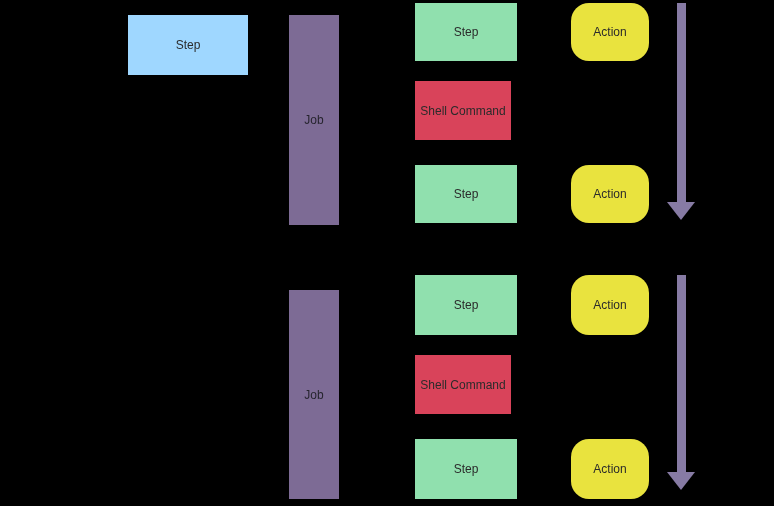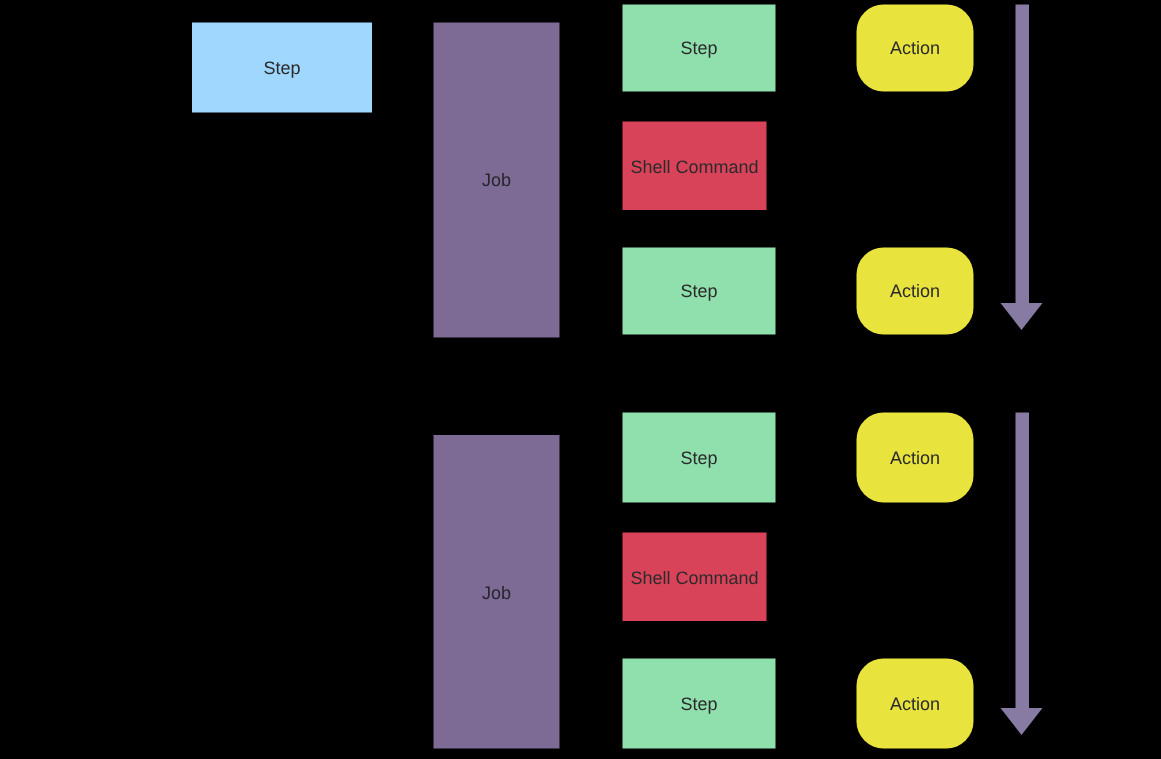--- a/index.html
+++ b/index.html
@@ -22,21 +22,21 @@
     justify-content: center;
     text-align: center;
     font-size: 12px;
     color: var(--text, #2b2b2b);
   }
   .event {
     left: 128px; top: 15px; width: 120px; height: 60px;
     background: var(--event, #9fd7ff);
   }
   .job {
-    left: 289px; width: 84px;
+    left: 289px; width: 50px;
     background: var(--job, #7d6b95);
     color: #26242e;
   }
   .job1 { top: 15px;  height: 210px; }
   .job2 { top: 290px; height: 209px; }
   .step  { left: 415px; width: 102px; background: var(--step, #90e0ae); }
   .shell { left: 415px; width: 96px; background: var(--shell-command, #d9435a); }
   .action { left: 571px; width: 78px; background: var(--action, #e9e33e); border-radius: 18px; }
   .r1 { top: 3px;   height: 58px; }
   .r2 { top: 81px;  height: 59px; }

